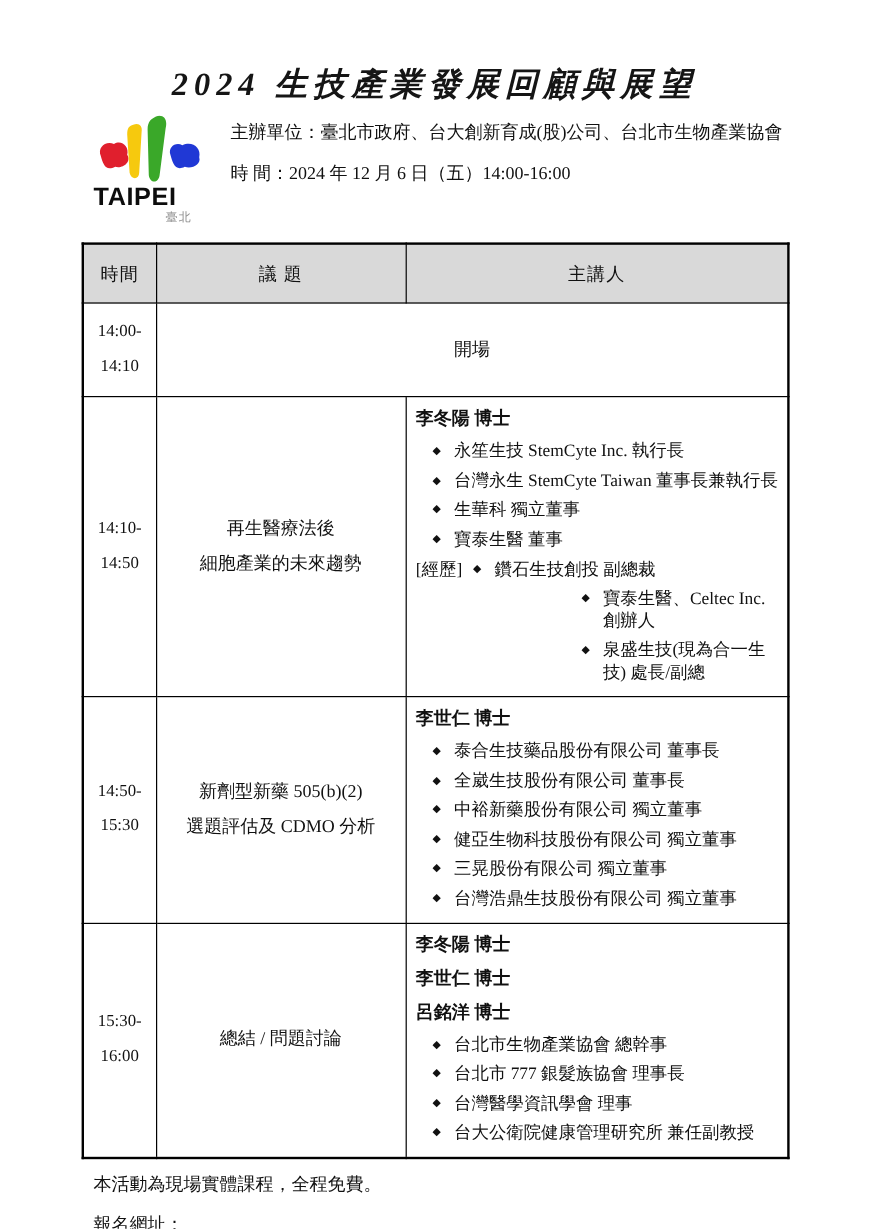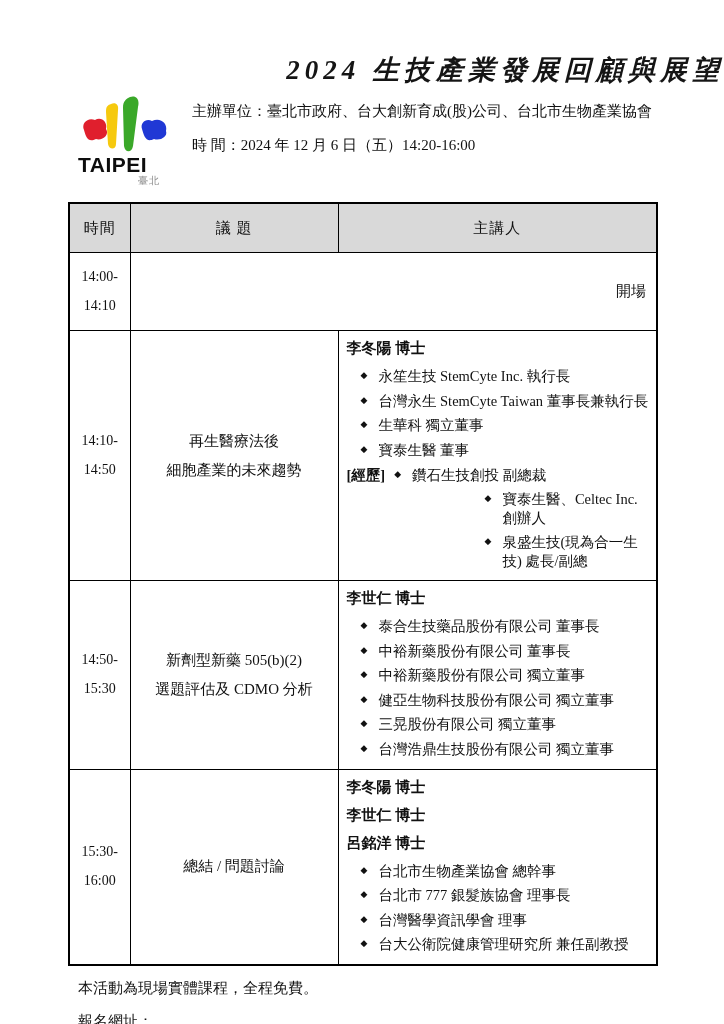--- a/index.html
+++ b/index.html
@@ -4,21 +4,21 @@
 <style>
   html,body { margin:0; padding:0; }
   body {
     width:724px; height:1024px; background:#ffffff; overflow:hidden;
     font-family:"Liberation Serif","DejaVu Serif",serif; color:#111;
   }
   .page { position:relative; width:724px; height:1024px; }
 
   
   .title {
-    margin:52px 0 0 0; text-align:right;
+    margin:52px 0 0 0; text-align:center;
     font-size:27px; font-style:italic; font-weight:bold;
     letter-spacing:5px; color:#151515;
   }
 
   
   .header-block { display:flex; align-items:flex-start; margin:8px 0 0 78px; }
   .logo { position:relative; width:92px; height:92px; flex:0 0 auto; }
   .logo svg { position:absolute; top:0; left:0; }
   .logo-wordmark {
     position:absolute; left:0; top:57px;
@@ -43,27 +43,27 @@
     height:28px; text-align:center; letter-spacing:1px;
   }
   td.time {
     text-align:center; vertical-align:middle;
     font-size:14px; line-height:2.05;
   }
   td.topic {
     text-align:center; vertical-align:middle;
     font-size:15px; line-height:1.95;font-family:Liberation Serif, serif;
   }
-  td.merged { text-align:right; vertical-align:middle; font-size:15px; }
+  td.merged { text-align:center; vertical-align:middle; font-size:15px; }
   td.speaker { vertical-align:top; padding:8px 4px 4px 8px; font-size:14.5px; }
   .sp-name { font-weight:bold; margin:0 0 9px 0; font-size:15px; }
   .b-line { display:flex; align-items:flex-start; margin:0 0 6px 14px; line-height:1.28; }
   .dia { font-size:9px; margin:3px 11px 0 0; flex:0 0 auto; }
   .exp-first { display:flex; align-items:flex-start; margin:1px 0 6px 0; line-height:1.28; }
-  .exp-label { margin-right:9px; flex:0 0 auto;font-weight:bold; }
+  .exp-label { margin-right:9px; flex:0 0 auto; }
   .exp-cont { margin-left:138px; }
 
   
   .footer { margin:13px 0 0 78px; font-size:15px; }
   .footer p { margin:0 0 14px 0; line-height:1.3; }
 </style>
 </head>
 <body>
 
 <div class="page">
@@ -76,21 +76,21 @@
         <path d="M6,34 C3,27 10,21 17,24 C23,20 30,26 28,33 C32,39 24,45 18,43 C10,47 8,41 6,34 Z" fill="#e01f2d"></path>
         <path d="M33,8 C37,6 41,8 40,14 L38,48 C38,54 31,54 30,48 L28,16 C28,10 30,9 33,8 Z" fill="#f6c90e"></path>
         <path d="M52,1 C58,-1 62,3 60,11 L55,50 C54,57 47,57 46,50 L45,12 C45,5 48,3 52,1 Z" fill="#3aa829"></path>
         <path d="M64,33 C62,27 68,22 74,25 C82,21 90,27 88,35 C90,41 82,45 76,43 C68,47 66,40 64,33 Z" fill="#2038d5"></path>
       </svg>
       <div class="logo-wordmark">TAIPEI</div>
       <div class="logo-subtext">臺北</div>
     </div>
     <div class="info">
       <p>主辦單位：臺北市政府、台大創新育成(股)公司、台北市生物產業協會</p>
-      <p>時 間：2024 年 12 月 6 日（五）14:20-16:00</p>
+      <p>時 間：2024 年 12 月 6 日（五）14:00-16:00</p>
     </div>
   </div>
 
   <table class="agenda">
     <colgroup>
         <col style="width:61px">
         <col style="width:208px">
         <col style="width:319px">
       </colgroup>
     <tbody>
@@ -161,21 +161,21 @@
         <div>選題評估及 CDMO 分析</div>
       </td>
       <td class="speaker">
         <div class="sp-name">李世仁 博士</div>
         <div class="b-line">
           <span class="dia">◆</span>
           <span>泰合生技藥品股份有限公司 董事長</span>
         </div>
         <div class="b-line">
           <span class="dia">◆</span>
-          <span>中裕新藥股份有限公司 董事長</span>
+          <span>全崴生技股份有限公司 董事長</span>
         </div>
         <div class="b-line">
           <span class="dia">◆</span>
           <span>中裕新藥股份有限公司 獨立董事</span>
         </div>
         <div class="b-line">
           <span class="dia">◆</span>
           <span>健亞生物科技股份有限公司 獨立董事</span>
         </div>
         <div class="b-line">

